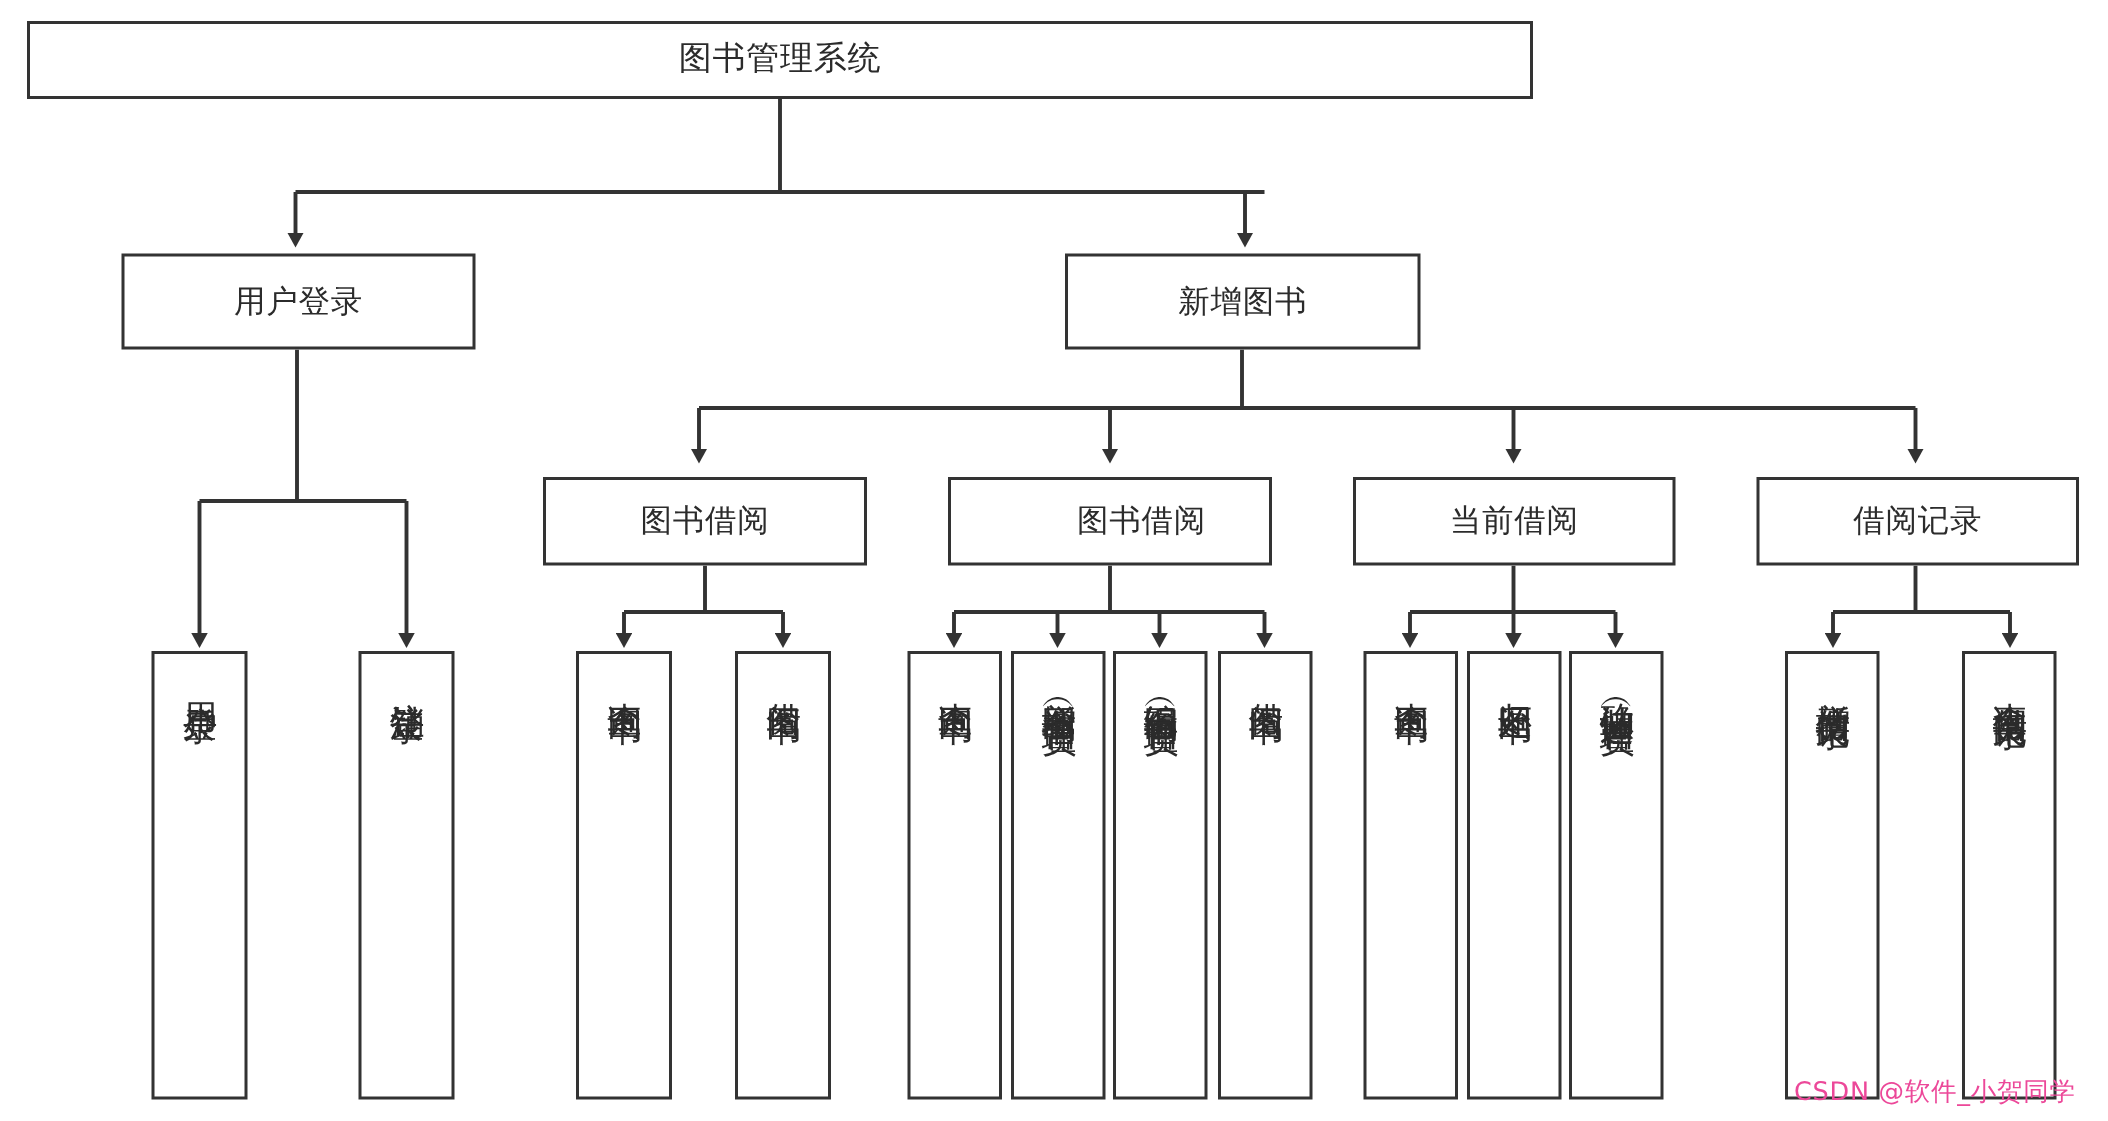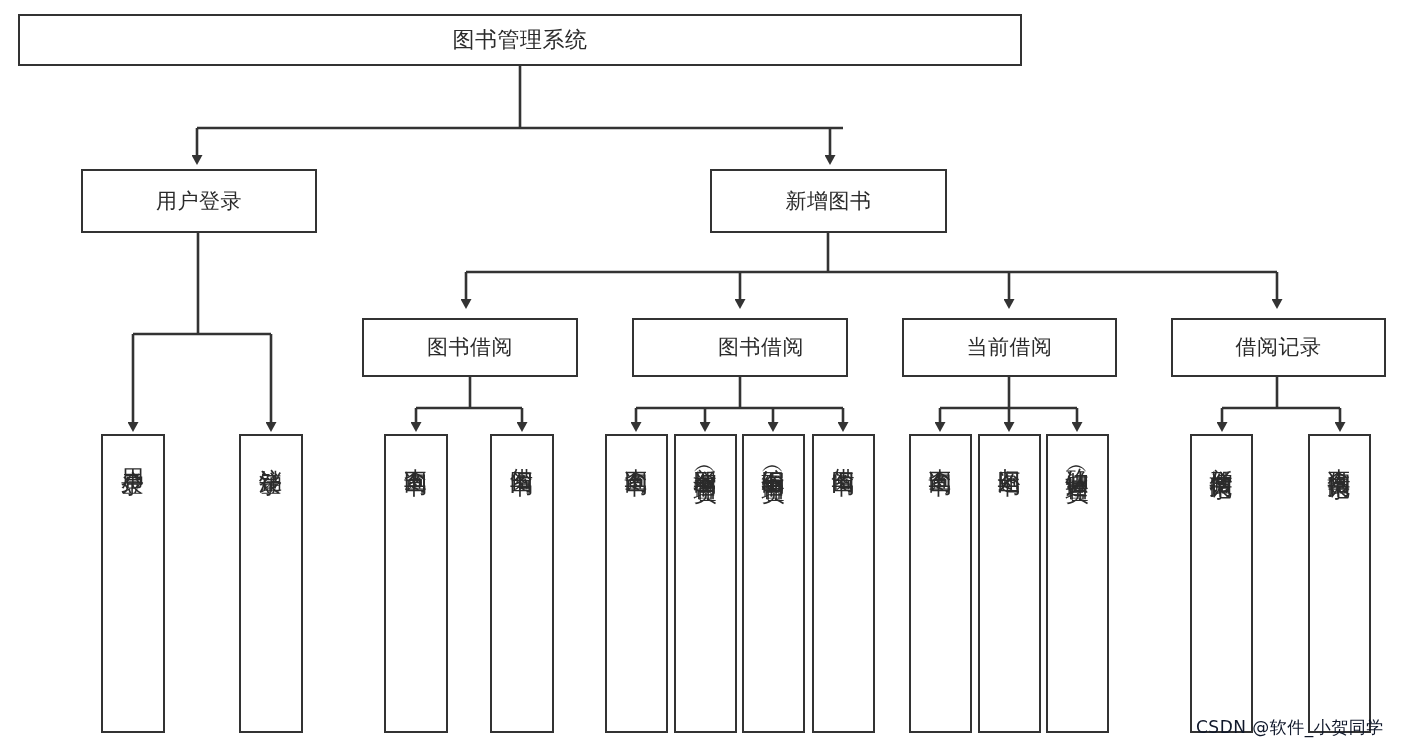--- a/index.html
+++ b/index.html
@@ -60,21 +60,21 @@
     writing-mode: vertical-rl;
     text-orientation: upright;
     font-size: 23px;
     line-height: 1.05;
     letter-spacing: 2px;
     white-space: pre;
   }
   .watermark {
     position: absolute;
     font-size: 17px;
-    color: #0f172a;
+    color: #ec4899;
     white-space: nowrap;
     letter-spacing: 0.5px;
     z-index: 5;
   }
 </style>
 </head>
 <body>
 
 <div id="canvas">
 

